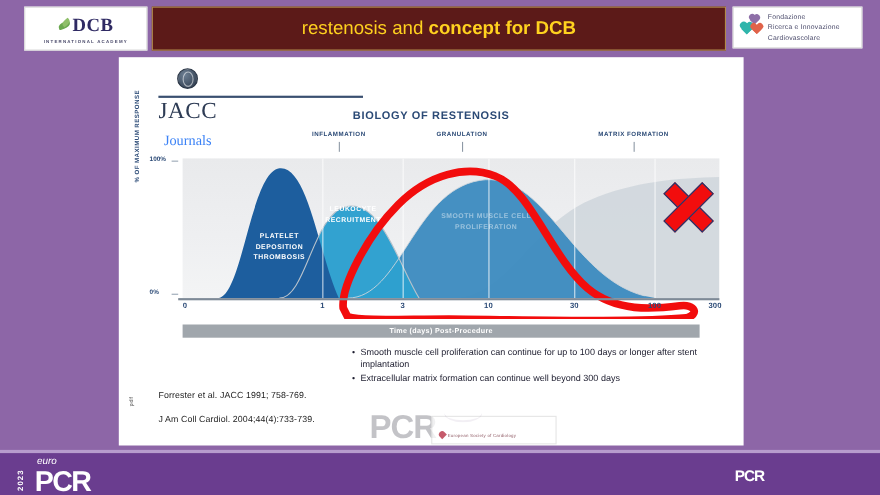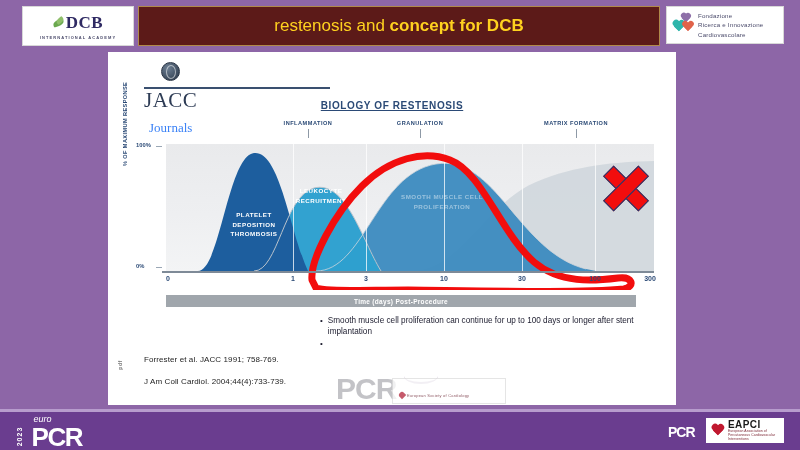--- a/index.html
+++ b/index.html
@@ -70,21 +70,21 @@
   }
   .globe:after{
     content:"";position:absolute;left:4px;top:2px;width:8px;height:12px;
     border-radius:50%;border:1px solid rgba(255,255,255,.55);
   }
   .jacc-main{font-family:"Liberation Serif",serif;font-size:21px;color:#2e3c55;letter-spacing:0.5px;}
   .jacc-sub{font-family:"Liberation Serif",serif;font-size:13px;color:#3b82f6;}
   #jacc-rule{position:absolute;left:36px;top:35px;width:186px;height:2px;background:#3a5070;}
   #chart-title{
     position:absolute;left:0;right:0;top:48px;text-align:center;
-    font-size:10px;font-weight:bold;color:#2b4a76;letter-spacing:0.6px;text-decoration:underline;
+    font-size:10px;font-weight:bold;color:#2b4a76;letter-spacing:0.6px;
   }
   
   #plot-wrap{position:absolute;left:18px;top:78px;width:534px;height:175px;}
   #y-axis-title{
     position:absolute;left:-4px;top:36px;width:120px;
     font-size:5.6px;font-weight:bold;color:#2b4a76;letter-spacing:0.4px;
     transform:rotate(-90deg);transform-origin:0 0;
     text-align:left;white-space:nowrap;
   }
   .ytick{position:absolute;left:10px;font-size:5.8px;font-weight:bold;color:#2b4a76;}
@@ -304,20 +304,21 @@
       <span>Time (days) Post-Procedure</span>
     </div>
 
     <div id="bullets">
       <div class="bullet">
         <span class="dot">•</span>
         <span>Smooth muscle cell proliferation can continue for up to 100 days or longer after stent implantation</span>
       </div>
       <div class="bullet">
         <span class="dot">•</span>
+        <span>Extracellular matrix formation can continue well beyond 300 days</span>
       </div>
     </div>
 
     <div id="pdf-mark">pdf</div>
     <div class="cite" id="cite1">Forrester et al. JACC 1991; 758-769.</div>
     <div class="cite" id="cite2">J Am Coll Cardiol. 2004;44(4):733-739.</div>
 
     <div class="wm" id="wm-pcr">PCR</div>
     <div class="wm" id="wm-swoosh"></div>
     <div class="wm" id="wm-box">
@@ -333,22 +334,15 @@
       <span id="euro-year">2023</span>
       <span id="euro-stack">
         <span id="euro-word">euro</span>
         <span id="pcr-word">PCR</span>
       </span>
     </div>
 
 
     <div id="pcr-small">PCR</div>
 
-    <div id="eapci">
-      <span class="eapci-heart"></span>
-      <span class="eapci-txt">
-        <div class="eapci-name">EAPCI</div>
-        <div class="eapci-sub">European Association of Percutaneous Cardiovascular Interventions</div>
-      </span>
-    </div>
   </div>
 
 </div>
 
 </body></html>

